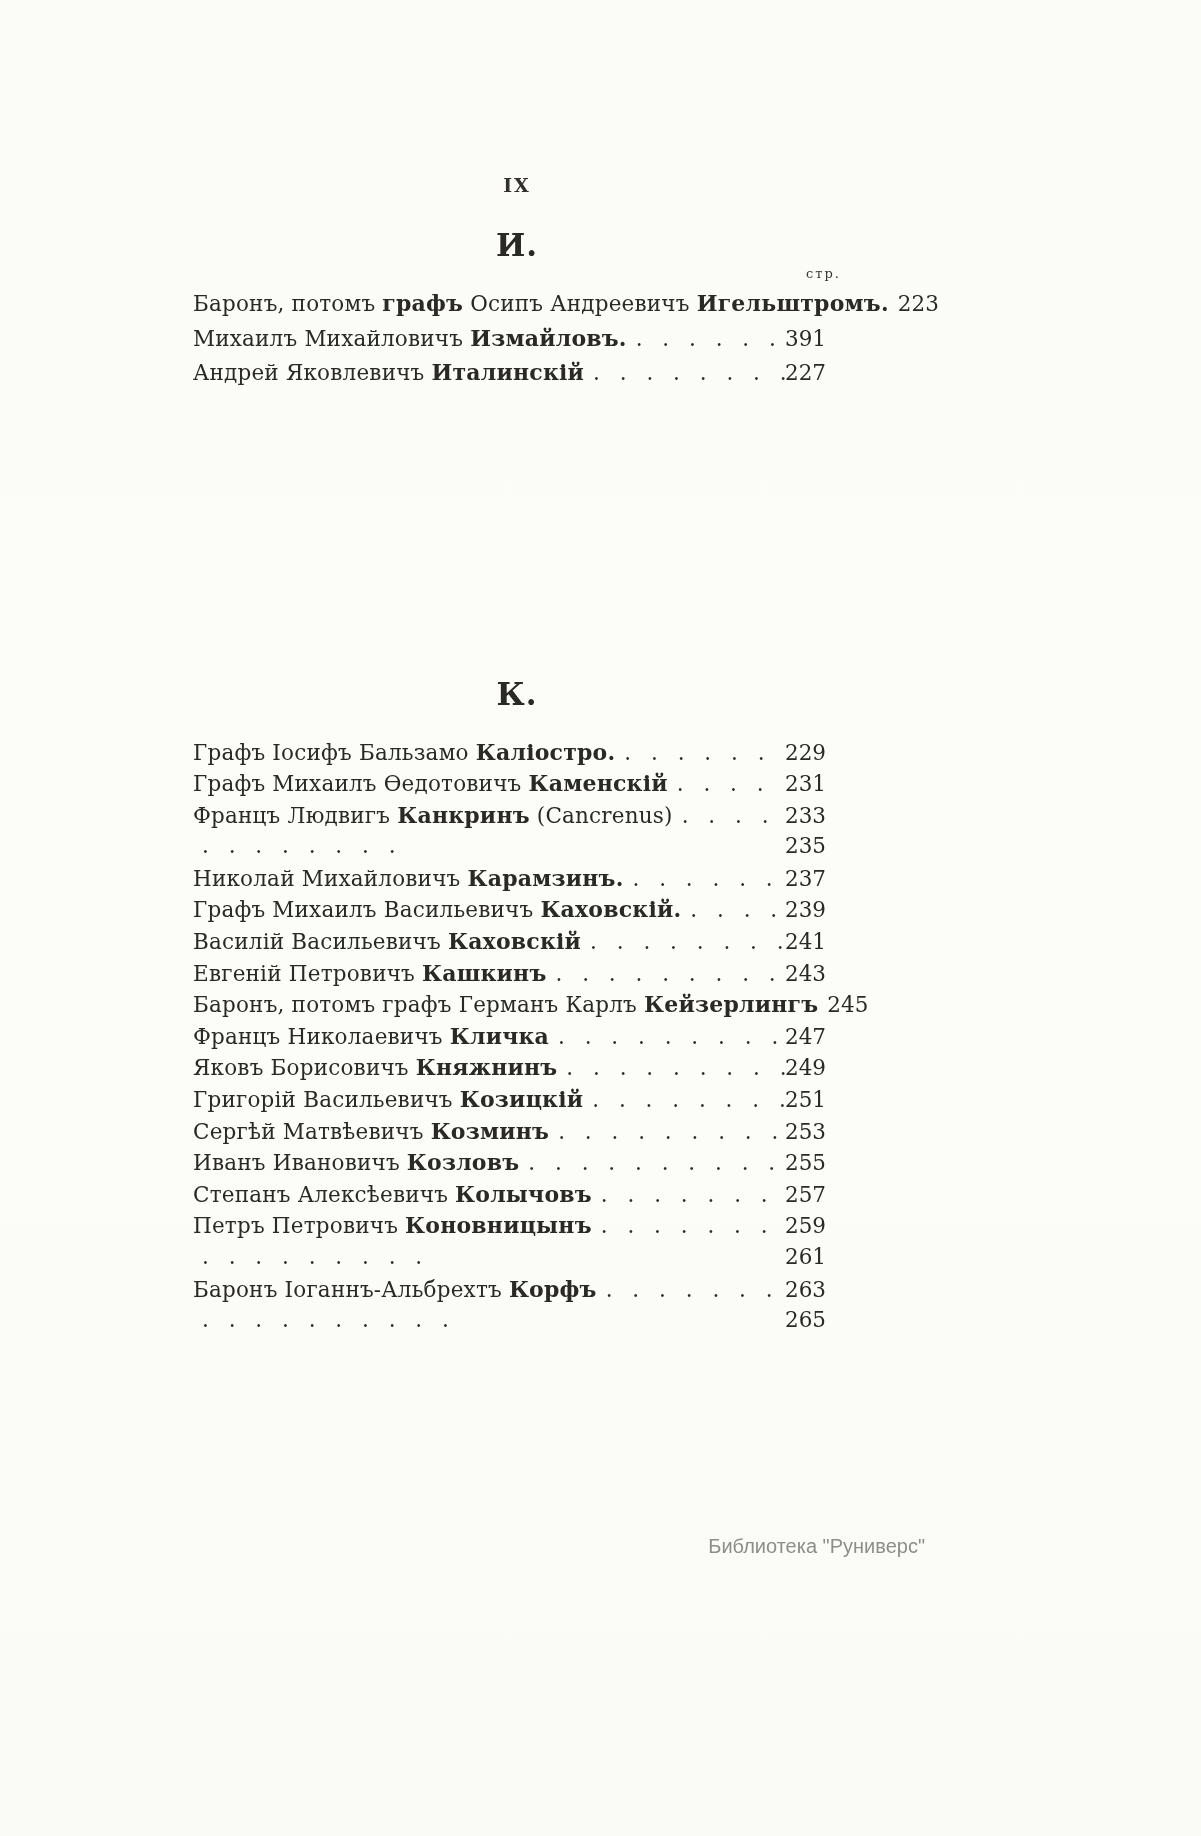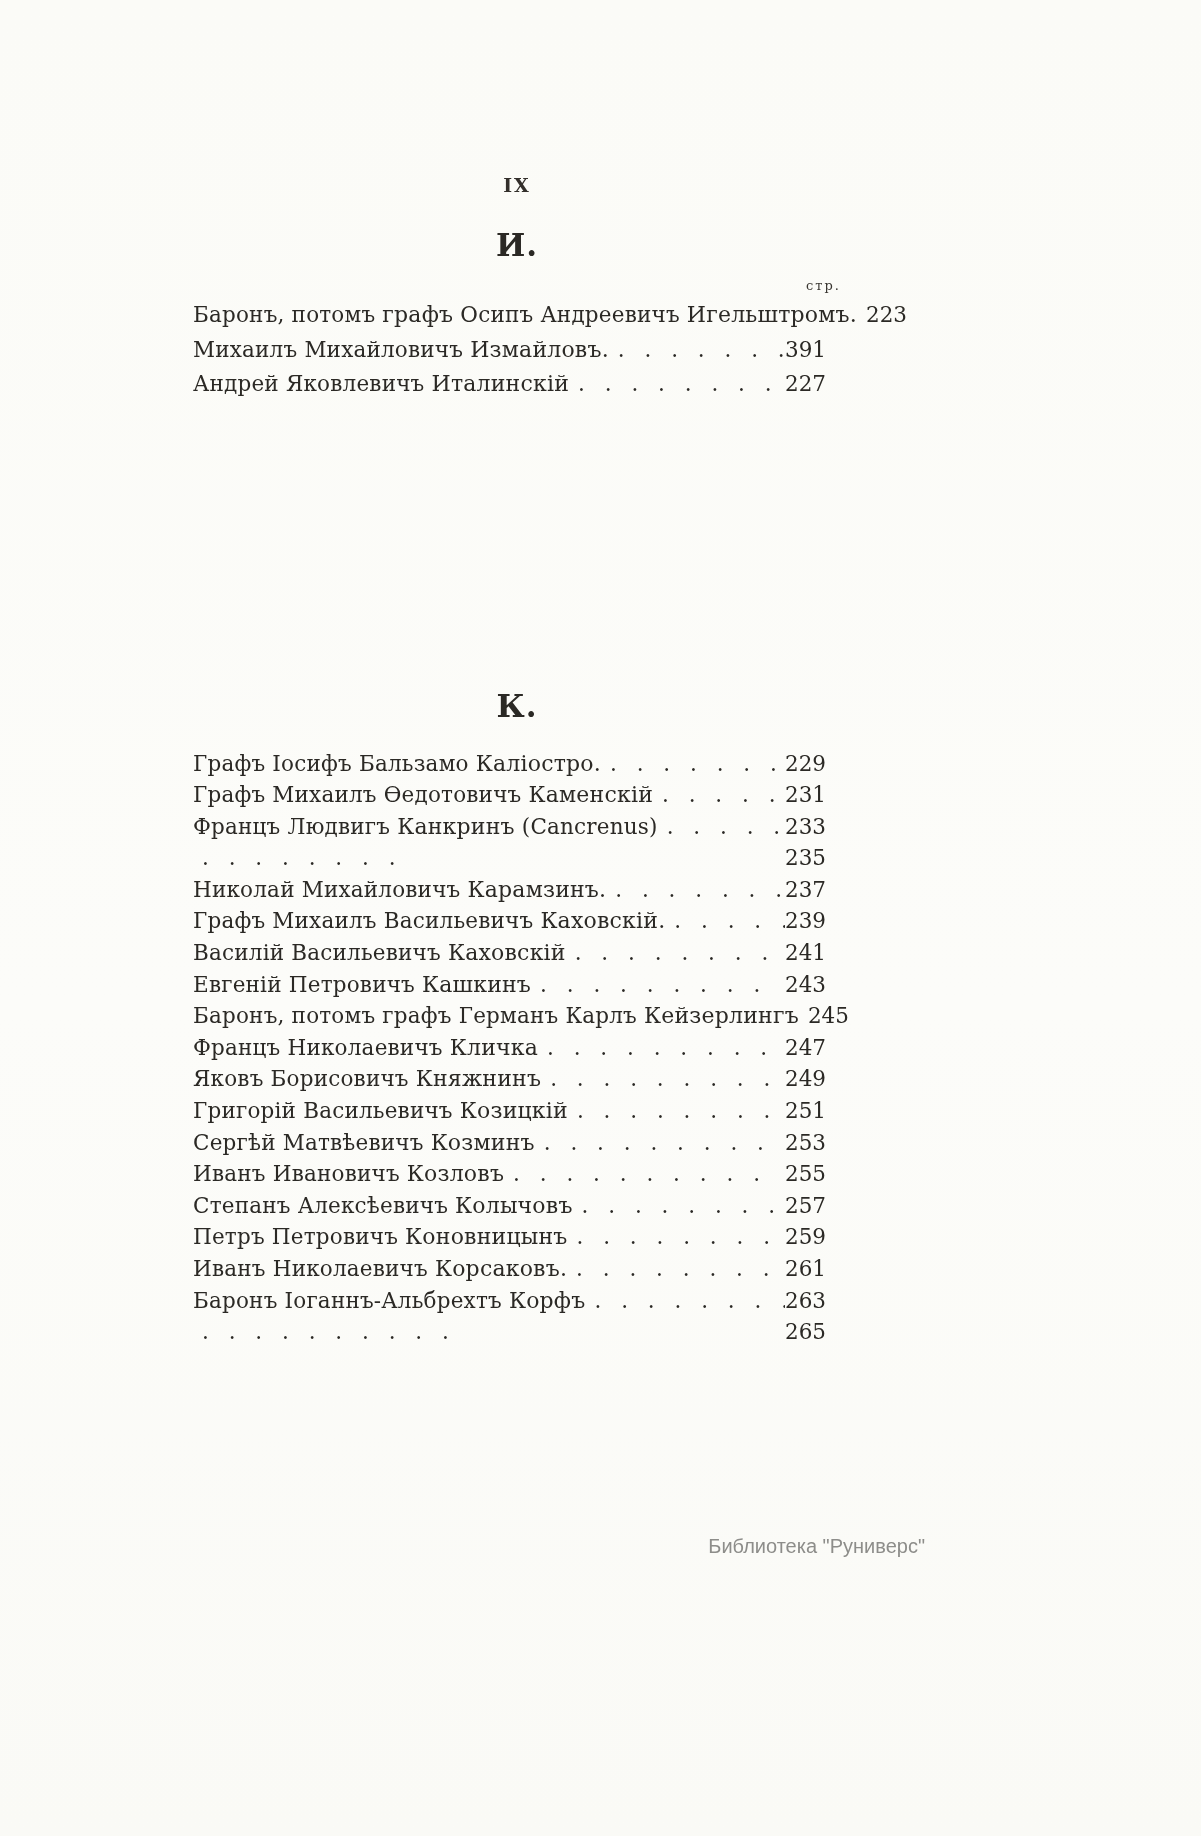--- a/index.html
+++ b/index.html
@@ -37,38 +37,38 @@
     letter-spacing: 1px;
     line-height: 37px;
   }
   .section-0 .section-heading { margin-top: 30px; }
   .section-1 .section-heading { margin-top: 282px; margin-bottom: 26px; }
   .col-header {
     text-align: right;
     font-size: 13px;
     letter-spacing: 2px;
     line-height: 16px;
-    margin-top: 14px;
+    margin-top: 2px;
     margin-bottom: 8px;
     color: #3a3732;
   }
   .entry {
     display: flex;
     align-items: baseline;
   }
   .section-0 .entry { height: 34.5px; }
   .section-1 .entry { height: 31.6px; }
   .entry-text {
     white-space: nowrap;
     font-size: 21.5px;
     letter-spacing: 0.2px;
     flex: none;
   }
   .seg.bold {
-    font-weight: normal;
+    font-weight: bold;
     font-size: 22px;
   }
   .leader {
     flex: 1 1 auto;
     overflow: hidden;
     white-space: nowrap;
     font-size: 21.5px;
     word-spacing: 13px;
     padding-left: 9px;
     color: #2b2925;
@@ -189,21 +189,20 @@
             <span class="entry-text"><span class="seg">Степанъ Алексѣевичъ </span><span class="seg bold">Колычовъ</span></span>
             <span class="leader">. . . . . . . . .</span>
             <span class="page-num">257</span>
           </div>
           <div class="entry">
             <span class="entry-text"><span class="seg">Петръ Петровичъ </span><span class="seg bold">Коновницынъ</span></span>
             <span class="leader">. . . . . . . .</span>
             <span class="page-num">259</span>
           </div>
           <div class="entry">
-            <span class="entry-text"><span class="seg">Иванъ Николаевичъ </span><span class="seg bold">Корсаковъ.</span></span>
             <span class="leader">. . . . . . . . .</span>
             <span class="page-num">261</span>
           </div>
           <div class="entry">
             <span class="entry-text"><span class="seg">Баронъ Іоганнъ-Альбрехтъ </span><span class="seg bold">Корфъ</span></span>
             <span class="leader">. . . . . . . . .</span>
             <span class="page-num">263</span>
           </div>
           <div class="entry">
             <span class="leader">. . . . . . . . . .</span>

